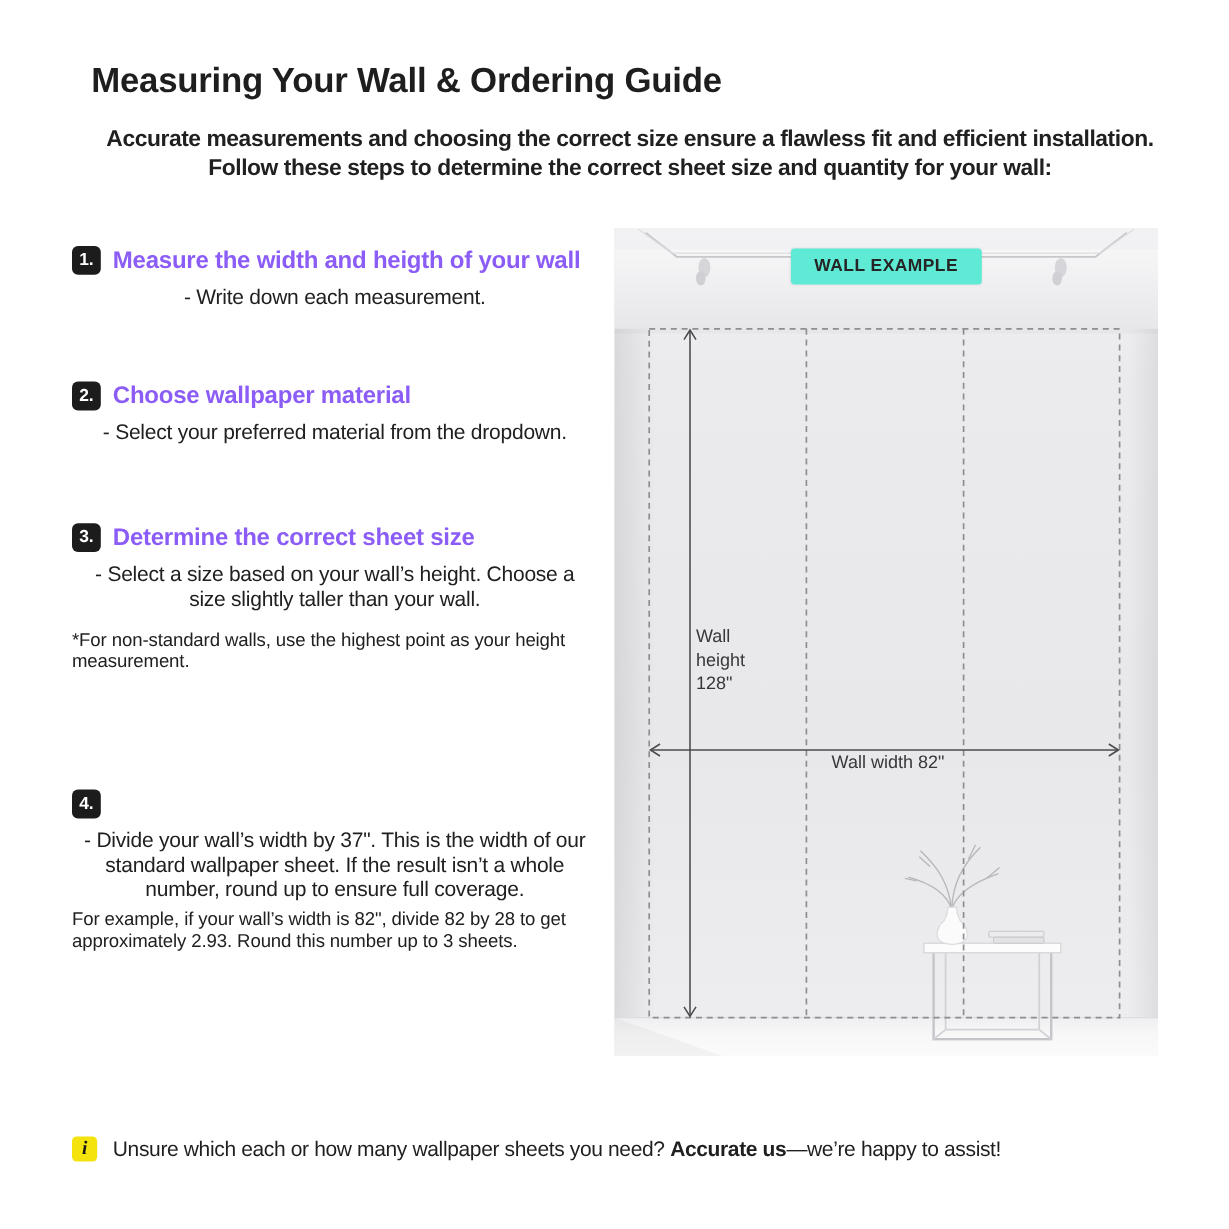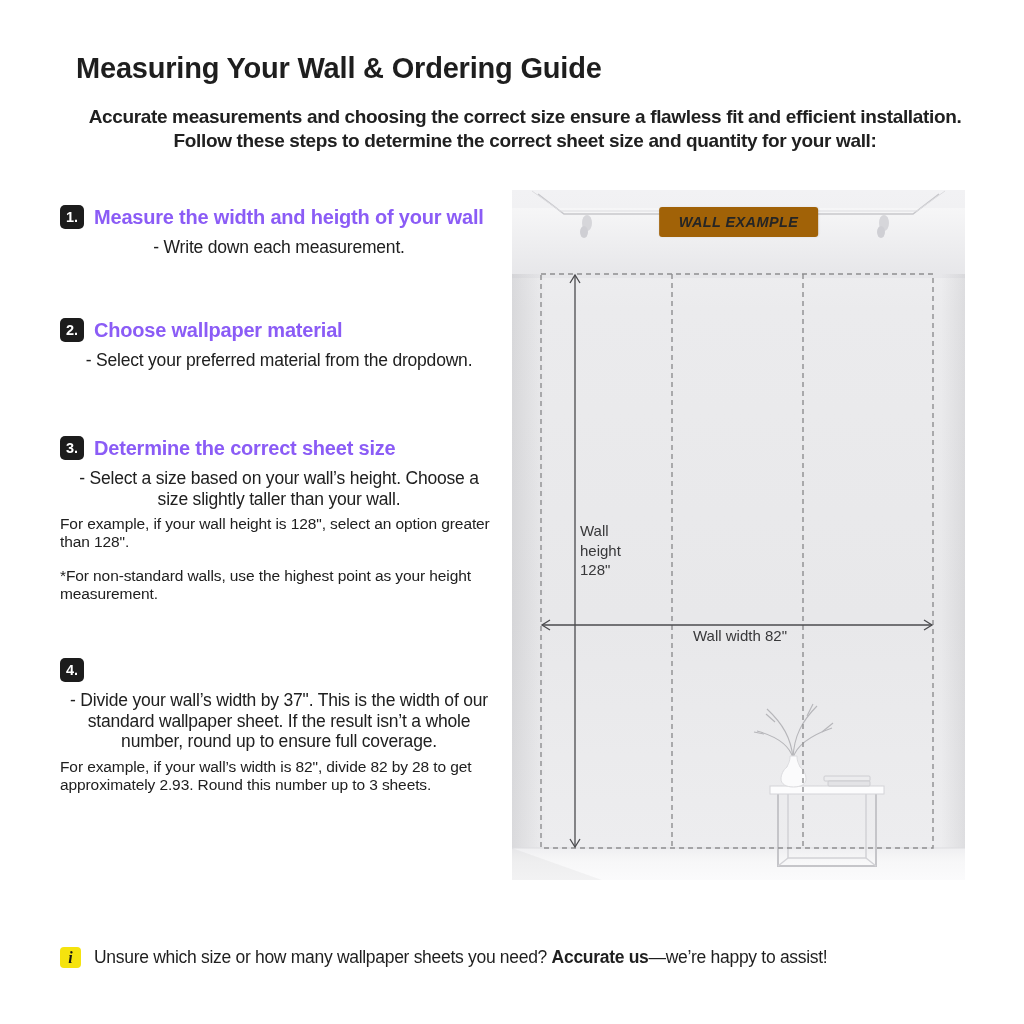--- a/index.html
+++ b/index.html
@@ -38,24 +38,23 @@
   .step-note.gap{margin-top:16px;}
 
   
   .room{
     position:absolute;left:512px;top:190px;width:453px;height:690px;
     background:#eaeaec;
   }
   .room svg{position:absolute;left:0;top:0;}
   .wall-badge{
     position:absolute;left:50%;top:17px;transform:translateX(-50%);
-    background:#a16207;border-radius:3px;padding:7px 20px;
+    background:#5eead4;border-radius:3px;padding:7px 20px;
     font-size:14.5px;font-weight:bold;letter-spacing:0.4px;color:#252525;white-space:nowrap;
     box-shadow:0 0 2px rgba(0,0,0,0.08);
-    font-style:italic;
   }
   .h-label{
     position:absolute;left:68px;top:331px;
     font-size:15px;line-height:19.5px;color:#38383a;
   }
   .w-label{
     position:absolute;left:181px;top:437px;
     font-size:15px;color:#38383a;white-space:nowrap;
   }
 
@@ -97,22 +96,20 @@
     <div class="step-body pre">- Select your preferred material from the dropdown.</div>
   </div>
 
   <div class="step step3">
     <div class="step-header">
       <div class="badge">3.</div>
       <div class="step-heading">Determine the correct sheet size</div>
     </div>
     <div class="step-body pre">- Select a size based on your wall’s height. Choose a
 size slightly taller than your wall.</div>
-    <div class="step-note pre">For example, if your wall height is 128", select an option greater
-than 128".</div>
     <div class="step-note gap pre">*For non-standard walls, use the highest point as your height
 measurement.</div>
   </div>
 
   <div class="step step4">
     <div class="step-header">
       <div class="badge">4.</div>
     </div>
     <div class="step-body pre">- Divide your wall’s width by 37". This is the width of our
 standard wallpaper sheet. If the result isn’t a whole
@@ -217,16 +214,16 @@
 
     <div class="wall-badge">WALL EXAMPLE</div>
     <div class="h-label pre">Wall
 height
 128"</div>
     <div class="w-label">Wall width 82"</div>
   </div>
 
   <div class="footer-note">
     <div class="info-icon">i</div>
-    <div class="footer-text"><span>Unsure which size or how many wallpaper sheets you need? </span><span class="contact-link">Accurate us</span><span>—we’re happy to assist!</span></div>
+    <div class="footer-text"><span>Unsure which each or how many wallpaper sheets you need? </span><span class="contact-link">Accurate us</span><span>—we’re happy to assist!</span></div>
   </div>
 
 </div>
 
 </body></html>

